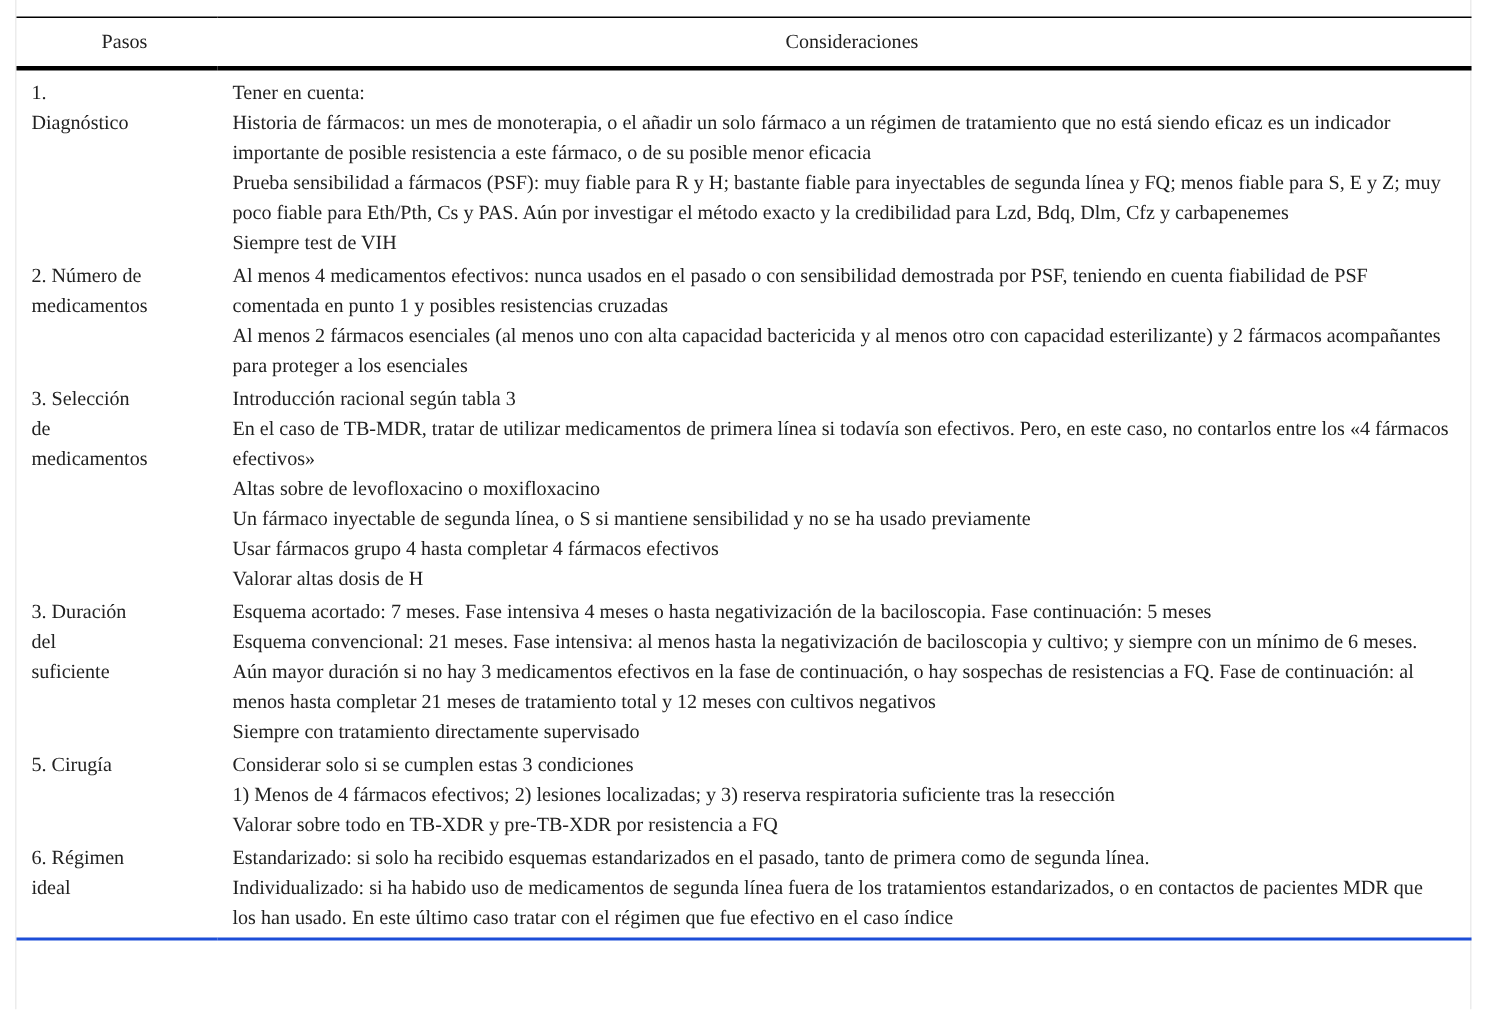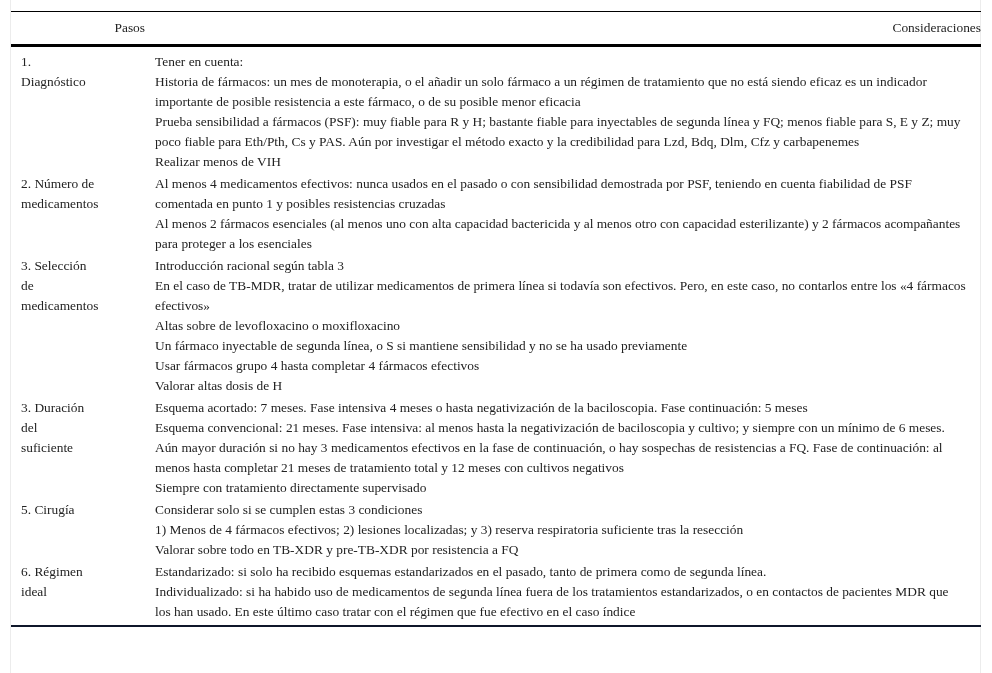--- a/index.html
+++ b/index.html
@@ -28,38 +28,38 @@
     table.main {
       position: absolute;
       left: 11px;
       top: 11px;
       width: 970px;
       border-collapse: collapse;
       font-size: 13.4px;
       line-height: 20px;
     }
     table.main thead th {
-      text-align: right;
+      text-align: center;
       font-weight: normal;
       padding: 6px 0 6px 10px;
       border-top: 1px solid #000;
       border-bottom: 3px solid #000;
       height: 20px;
       vertical-align: middle;
     }
     table.main tbody td {
       vertical-align: top;
       padding: 1px 0 1px 10px;
     }
     table.main tbody tr.first td {
       padding-top: 5px;
     }
     table.main tbody tr.last td {
       padding-bottom: 3px;
-      border-bottom: 2px solid #0f172a;
+      border-bottom: 2px solid #1d4ed8;
     }
     .col-step { width: 124px; }
     .col-cons { padding-right: 14px !important; }
     .line { display: block; }
     .it { }
   </style>
 </head>
 <body>
 
 <div class="frame"></div>
@@ -74,21 +74,21 @@
   <tbody id="table-body">
       <tr class="first">
         <td class="col-step">
           <span class="line">1.</span>
           <span class="line">Diagnóstico</span>
         </td>
         <td class="col-cons">
           <span class="line"><span class="it">Tener en cuenta:</span></span>
           <span class="line"><span>Historia de fármacos: un mes de monoterapia, o el añadir un solo fármaco a un régimen de tratamiento que no está siendo eficaz es un indicador importante de posible resistencia a este fármaco, o de su posible menor eficacia</span></span>
           <span class="line"><span>Prueba sensibilidad a fármacos (PSF): muy fiable para R y H; bastante fiable para inyectables de segunda línea y FQ; menos fiable para S, E y Z; muy poco fiable para Eth/Pth, Cs y PAS. Aún por investigar el método exacto y la credibilidad para Lzd, Bdq, Dlm, Cfz y carbapenemes</span></span>
-          <span class="line"><span>Realizar menos de VIH</span></span>
+          <span class="line"><span>Siempre test de VIH</span></span>
         </td>
       </tr>
       <tr>
         <td class="col-step">
           <span class="line">2. Número de</span>
           <span class="line">medicamentos</span>
         </td>
         <td class="col-cons">
           <span class="line"><span>Al menos 4 medicamentos efectivos: nunca usados en el pasado o con sensibilidad demostrada por PSF, teniendo en cuenta </span><span class="it">fiabilidad</span><span> de PSF comentada en punto 1 y posibles resistencias cruzadas</span></span>
           <span class="line"><span>Al menos 2 fármacos esenciales (al menos uno con alta capacidad bactericida y al menos otro con capacidad esterilizante) y 2 fármacos acompañantes para proteger a los esenciales</span></span>

